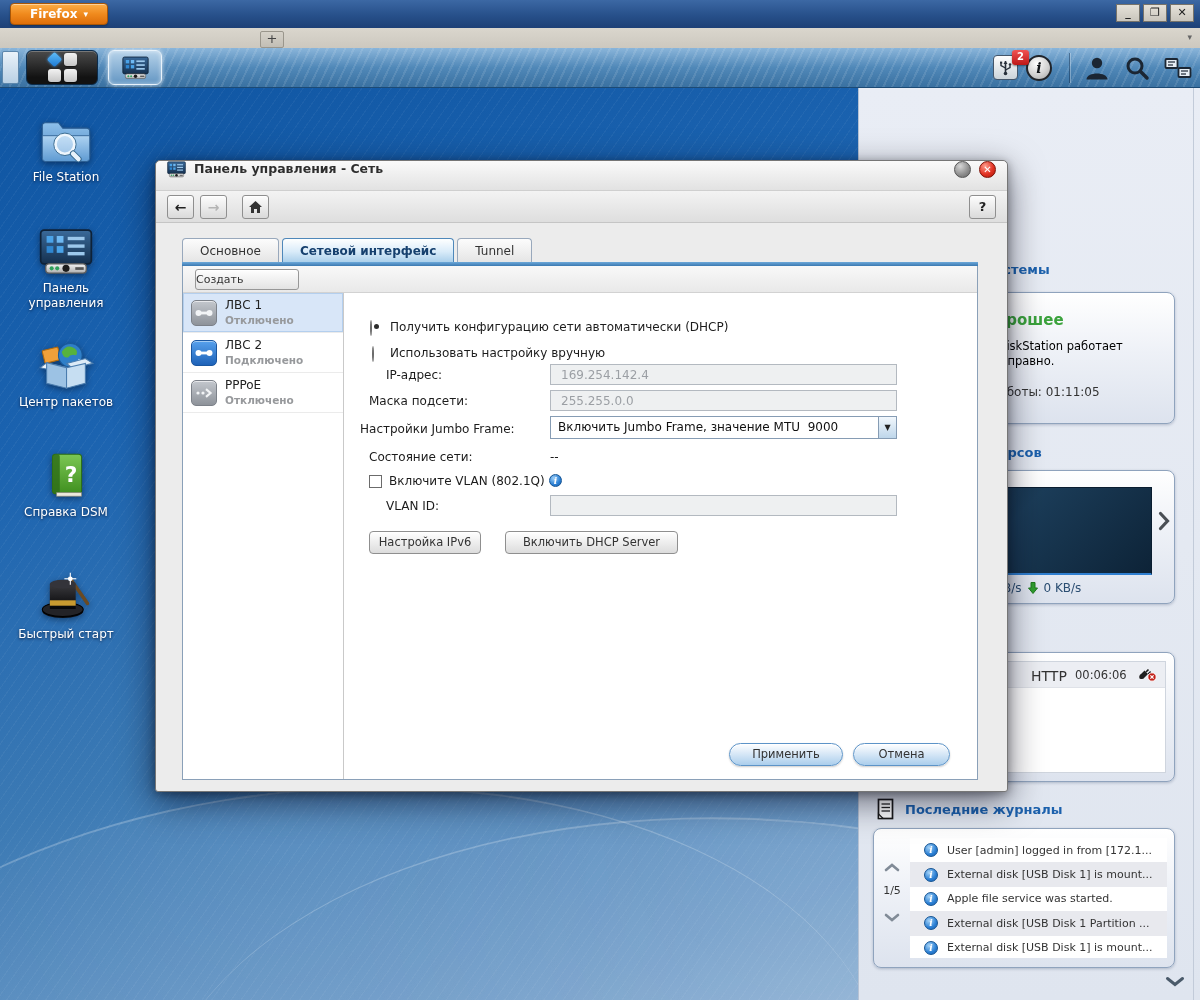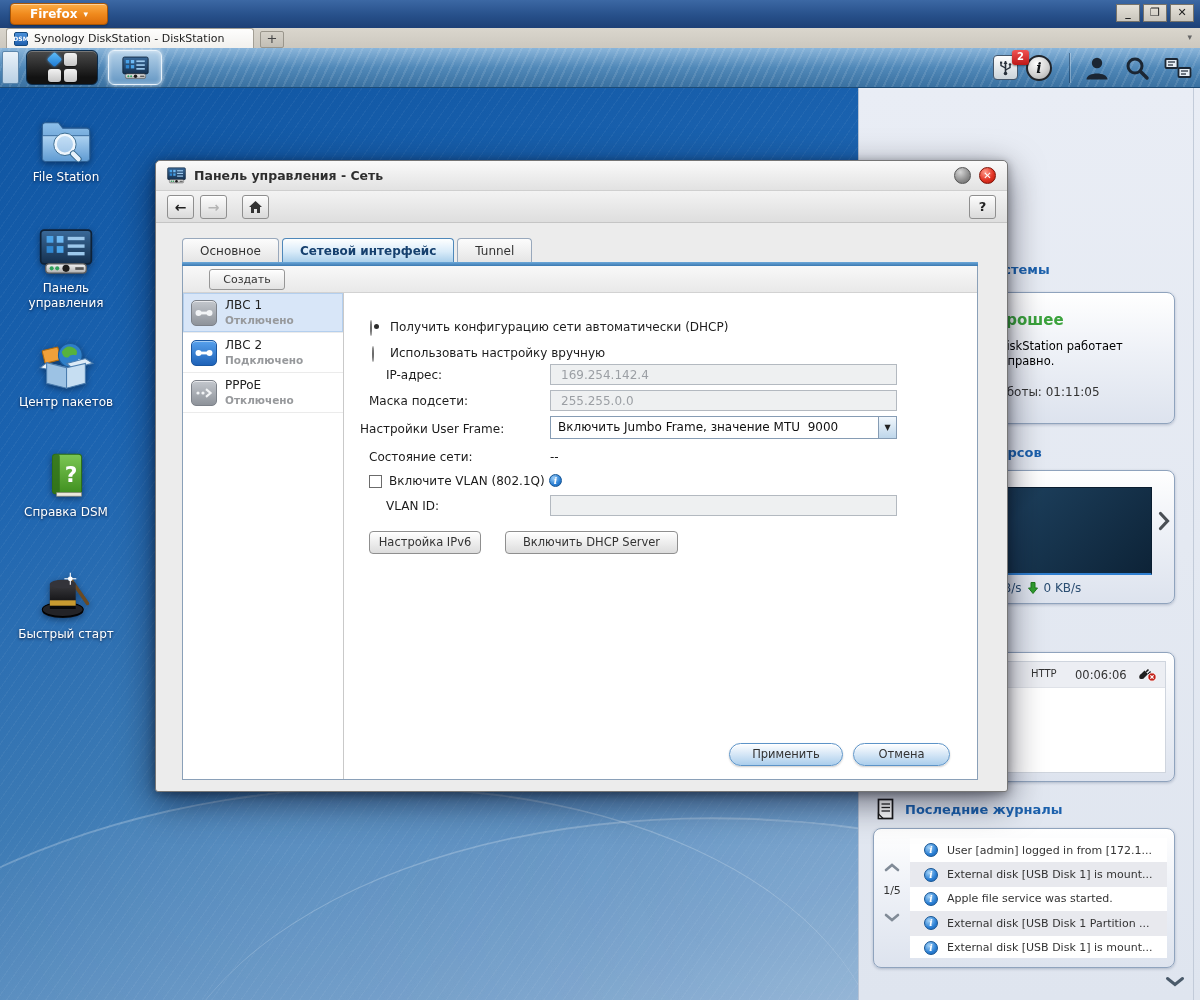--- a/index.html
+++ b/index.html
@@ -96,21 +96,21 @@
     background:linear-gradient(135deg,#132e46 0%,#1b3c58 45%,#0d2337 100%); }
   .res-chart::after { content:""; position:absolute; inset:0;
     background:linear-gradient(120deg, rgba(255,255,255,.07), transparent 45%); }
   .res-arrow { position:absolute; right:4px; top:40px; }
   .res-stats { position:absolute; left:0; top:110px; width:100%; display:flex; align-items:center;
     justify-content:center; gap:5px; font-size:12px; color:#2b4e72; }
   .h-conn { top:537px; } .card-conn { top:564px; height:130px; }
   .conn-list { position:absolute; left:8px; top:8px; right:8px; bottom:8px; background:#fff;
     border:1px solid #cfd5de; }
   .conn-row { position:relative; height:26px; background:#eceef3; border-bottom:1px solid #dfe2e8; }
-  .conn-proto { position:absolute; left:148px; top:6px; font-size:10px; color:#333; }
+  .conn-proto { position:absolute; left:148px; top:6px; font-size:14px; color:#333; }
   .conn-time { position:absolute; left:192px; top:6px; font-size:11.5px; color:#333; }
   .conn-disc { position:absolute; right:8px; top:5px; }
   .h-logs { top:710px; } .card-logs { top:740px; height:140px; }
   .log-pager { position:absolute; left:0; top:0; width:36px; height:100%; }
   .pager-up { position:absolute; left:10px; top:28px; }
   .pager-num { position:absolute; left:0; top:55px; width:36px; text-align:center; font-size:11px; color:#333; }
   .pager-down { position:absolute; left:10px; top:78px; }
   .log-list { position:absolute; left:36px; top:9px; right:7px; bottom:9px; background:#fff; }
   .log-row { position:relative; height:24.4px; display:flex; align-items:center; gap:9px; padding-left:14px; }
   .log-row:nth-child(even) { background:#e8e9ee; }
@@ -120,21 +120,21 @@
     color:#fff; font-family:"DejaVu Serif",serif; font-weight:bold; font-style:italic; font-size:9px;
     display:flex; align-items:center; justify-content:center; }
   .panel-scroll-down { position:absolute; left:306px; top:884px; }
 
   
   .cp-window { position:absolute; left:155px; top:160px; width:853px; height:632px; z-index:50;
     background:#ececec; border:1px solid #767676; border-radius:5px 5px 3px 3px;
     box-shadow:0 10px 35px rgba(0,0,20,.55), 0 2px 10px rgba(0,0,0,.35); }
   .cp-titlebar { position:absolute; left:0; top:0; width:100%; height:30px; border-radius:5px 5px 0 0;
     background:linear-gradient(180deg,#fafafa,#e2e2e2); border-bottom:1px solid #cfcfcf;
-    display:flex; align-items:center; gap:8px; padding:0 11px; }
+    display:flex; align-items:flex-start; gap:8px; padding:0 11px; }
   .cp-title { font-size:12.5px; font-weight:bold; color:#2e2e2e; flex:1; }
   .sphere { width:17px; height:17px; border-radius:50%; text-align:center; line-height:15px; }
   .sphere.gray { background:radial-gradient(circle at 35% 28%,#d6d6d6,#8c8c8c 60%,#646464); border:1px solid #555; }
   .sphere.red  { background:radial-gradient(circle at 35% 28%,#ff9d8d,#e23324 55%,#ad1606); border:1px solid #7e1206;
     color:#fff; font-size:10px; font-weight:bold; }
   .cp-toolbar { position:absolute; left:0; top:30px; width:100%; height:32px;
     background:linear-gradient(180deg,#f3f3f3,#dedede); border-bottom:1px solid #c5c5c5;
     display:flex; align-items:center; gap:6px; padding:0 11px; }
   .tool-btn { width:27px; height:24px; border:1px solid #8f8f8f; border-radius:3px;
     background:linear-gradient(180deg,#fdfdfd,#dadada); display:flex; align-items:center; justify-content:center;
@@ -147,23 +147,23 @@
     border:1px solid #98a8bc; border-bottom:none; border-radius:4px 4px 0 0;
     background:linear-gradient(180deg,#fcfcfc,#e5e5e5); }
   .cp-tab.active { background:linear-gradient(180deg,#feffff 0%,#d9ebf9 55%,#abd0eb 100%);
     color:#16406e; font-weight:bold; border-color:#4f88ba; }
   .tab-bar { position:absolute; left:26px; top:101px; width:796px; height:4px;
     background:linear-gradient(180deg,#6ca8d9,#3b79b1); }
   .cp-content { position:absolute; left:26px; top:105px; width:796px; height:514px;
     background:#fff; border:1px solid #8aa0b8; border-top:none; }
   .list-toolbar { position:absolute; left:0; top:0; width:100%; height:27px;
     background:linear-gradient(180deg,#f8f8f8,#e9e9e9); border-bottom:1px solid #d2d2d2; }
-  .create-btn { position:absolute; left:26px; top:3px; width:76px; height:21px; border:1px solid #979797;
+  .create-btn { position:absolute; left:12px; top:3px; width:104px; height:21px; border:1px solid #979797;
     border-radius:3px; background:linear-gradient(180deg,#fefefe,#e3e3e3); font-size:11px; color:#333;
-    text-align:center; line-height:19px; box-shadow:inset 0 1px 0 #fff; }
+    text-align:left; line-height:19px; box-shadow:inset 0 1px 0 #fff; }
   .iface-list { position:absolute; left:0; top:27px; width:161px; bottom:0; background:#fff;
     border-right:1px solid #c9c9c9; }
   .iface-item { position:relative; height:40px; border-bottom:1px solid #ebebeb; }
   .iface-item.sel { background:#d8e6f8; box-shadow:inset 0 0 0 1px #b4cfee; }
   .iface-ic { position:absolute; left:8px; top:7px; width:26px; height:26px; border-radius:5px;
     display:flex; align-items:center; justify-content:center; }
   .iface-ic.gray { background:linear-gradient(180deg,#c3c7cd,#8e939a); border:1px solid #7c8189;
     box-shadow:inset 0 1px 0 rgba(255,255,255,.6); }
   .iface-ic.blue { background:linear-gradient(180deg,#57a1ed,#1e62b8); border:1px solid #1a56a0;
     box-shadow:inset 0 1px 0 rgba(255,255,255,.45); }
@@ -249,24 +249,20 @@
       <span class="caret">▾</span>
     </div>
     <div class="win-controls">
       <span class="wc">_</span>
       <span class="wc">❐</span>
       <span class="wc">✕</span>
     </div>
   </div>
 
   <div class="ff-tabstrip">
-    <div class="ff-tab">
-      <span class="favicon">DSM</span>
-      <span class="tab-title">Synology DiskStation - DiskStation</span>
-    </div>
     <div class="ff-newtab">+</div>
     <div class="ff-alltabs">▾</div>
   </div>
 
   <div class="taskbar">
     <div class="show-desktop"></div>
     <div class="main-menu-btn">
       <div class="mm-grid">
         <div class="mm-diamond"></div>
           <div class="mm-sq"></div>
@@ -574,21 +570,21 @@
 
         <span class="radio f-abs" style="left:25px; top:54px;"></span>
         <span class="f-abs" style="left:45px; top:53px;">Использовать настройку вручную</span>
 
         <span class="f-abs" style="left:41px; top:75px;">IP-адрес:</span>
         <input class="txt-input" style="left: 205px; top: 71px;" readonly="" value="169.254.142.4">
 
         <span class="f-abs" style="left:24px; top:101px;">Маска подсети:</span>
         <input class="txt-input" style="left: 205px; top: 97px;" readonly="" value="255.255.0.0">
 
-        <span class="f-abs" style="left:15px; top:129px;">Настройки User Frame:</span>
+        <span class="f-abs" style="left:15px; top:129px;">Настройки Jumbo Frame:</span>
         <div class="jumbo-select">
           <span class="jumbo-text">Включить Jumbo Frame, значение MTU  9000</span>
           <span class="select-arrow">▼</span>
         </div>
 
         <span class="f-abs" style="left:24px; top:157px;">Состояние сети:</span>
         <span class="f-abs" style="left:205px; top:157px;">--</span>
 
         <span class="checkbox f-abs" style="left:24px; top:182px;"></span>
         <span class="f-abs" style="left:44px; top:181px;">Включите VLAN (802.1Q)</span>

